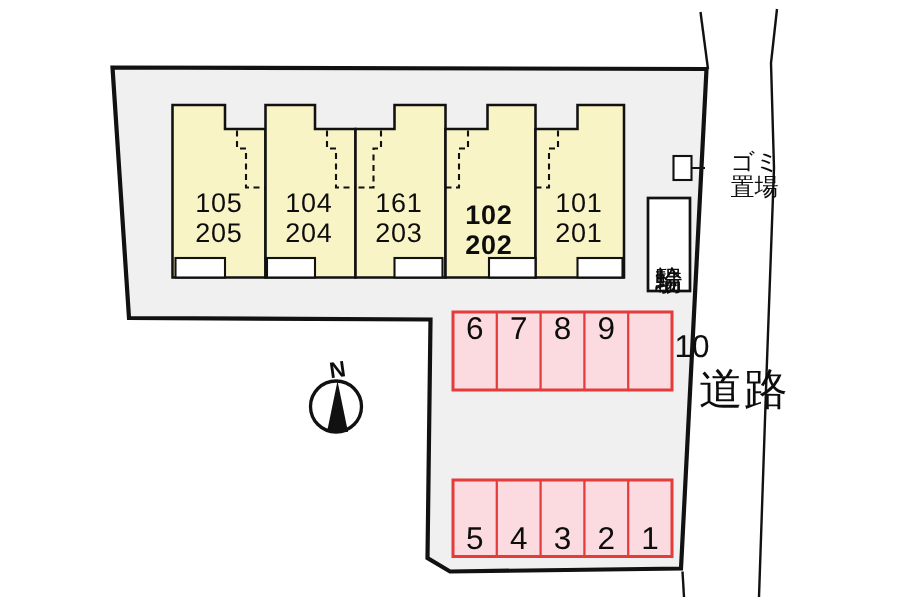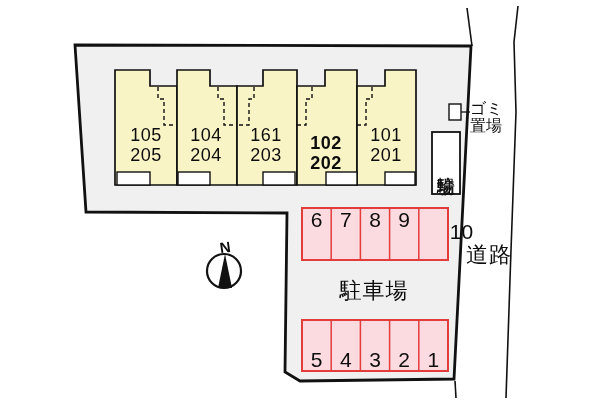--- a/index.html
+++ b/index.html
@@ -9,21 +9,21 @@
   }
   .stage svg{position:absolute;left:0;top:0;}
   .txt{position:absolute;white-space:nowrap;color:#0d0d0d;z-index:5;}
   .ctr{transform:translate(-50%,-50%);}
   .unit-label{
     font-size:18px;line-height:20px;text-align:center;
     letter-spacing:0.5px;font-weight:400;
   }
   .stall-num{font-size:21px;font-weight:400;}
   .parking-label{font-size:22px;letter-spacing:1px;}
-  .road-label{font-size:22px;letter-spacing:1px;}
+  .road-label{font-size:29px;letter-spacing:1px;}
   .garbage-label{font-size:16px;line-height:17px;}
   .bicycle-label{
     position:absolute;left:432px;top:132px;width:28px;height:62px;
     display:flex;align-items:center;justify-content:center;
     writing-mode:vertical-rl;text-orientation:upright;
     font-size:18px;letter-spacing:1px;z-index:5;
   }
   .north-label{font-size:15px;font-weight:bold;transform:translate(-50%,-50%) rotate(-8deg);}
 </style>
 </head>
@@ -104,25 +104,24 @@
   <div class="txt ctr stall-num" style="left:375px;top:220px;">8</div>
   <div class="txt ctr stall-num" style="left:404.2px;top:220px;">9</div>
   <div class="txt ctr stall-num" style="left:433.4px;top:232px;margin-left:28px;">10</div>
 
   <div class="txt ctr stall-num" style="left:316.5px;top:360px;">5</div>
   <div class="txt ctr stall-num" style="left:345.8px;top:360px;">4</div>
   <div class="txt ctr stall-num" style="left:375px;top:360px;">3</div>
   <div class="txt ctr stall-num" style="left:404.2px;top:360px;">2</div>
   <div class="txt ctr stall-num" style="left:433.4px;top:360px;">1</div>
 
-  <div class="txt ctr parking-label" style="left:374px;top:291px;">駐車場</div>
 
   <div class="bicycle-label">駐輪場</div>
 
-  <div class="txt garbage-label" style="left:470px;top:100px;">
+  <div class="txt garbage-label" style="left:470px;top:100px;padding-left:17px;">
     <div>ゴミ</div>
     <div>置場</div>
   </div>
 
   <div class="txt road-label" style="left:466px;top:240px;">道路</div>
 
   <div class="txt north-label" style="left:225px;top:247px;">N</div>
 
 </div>
 

